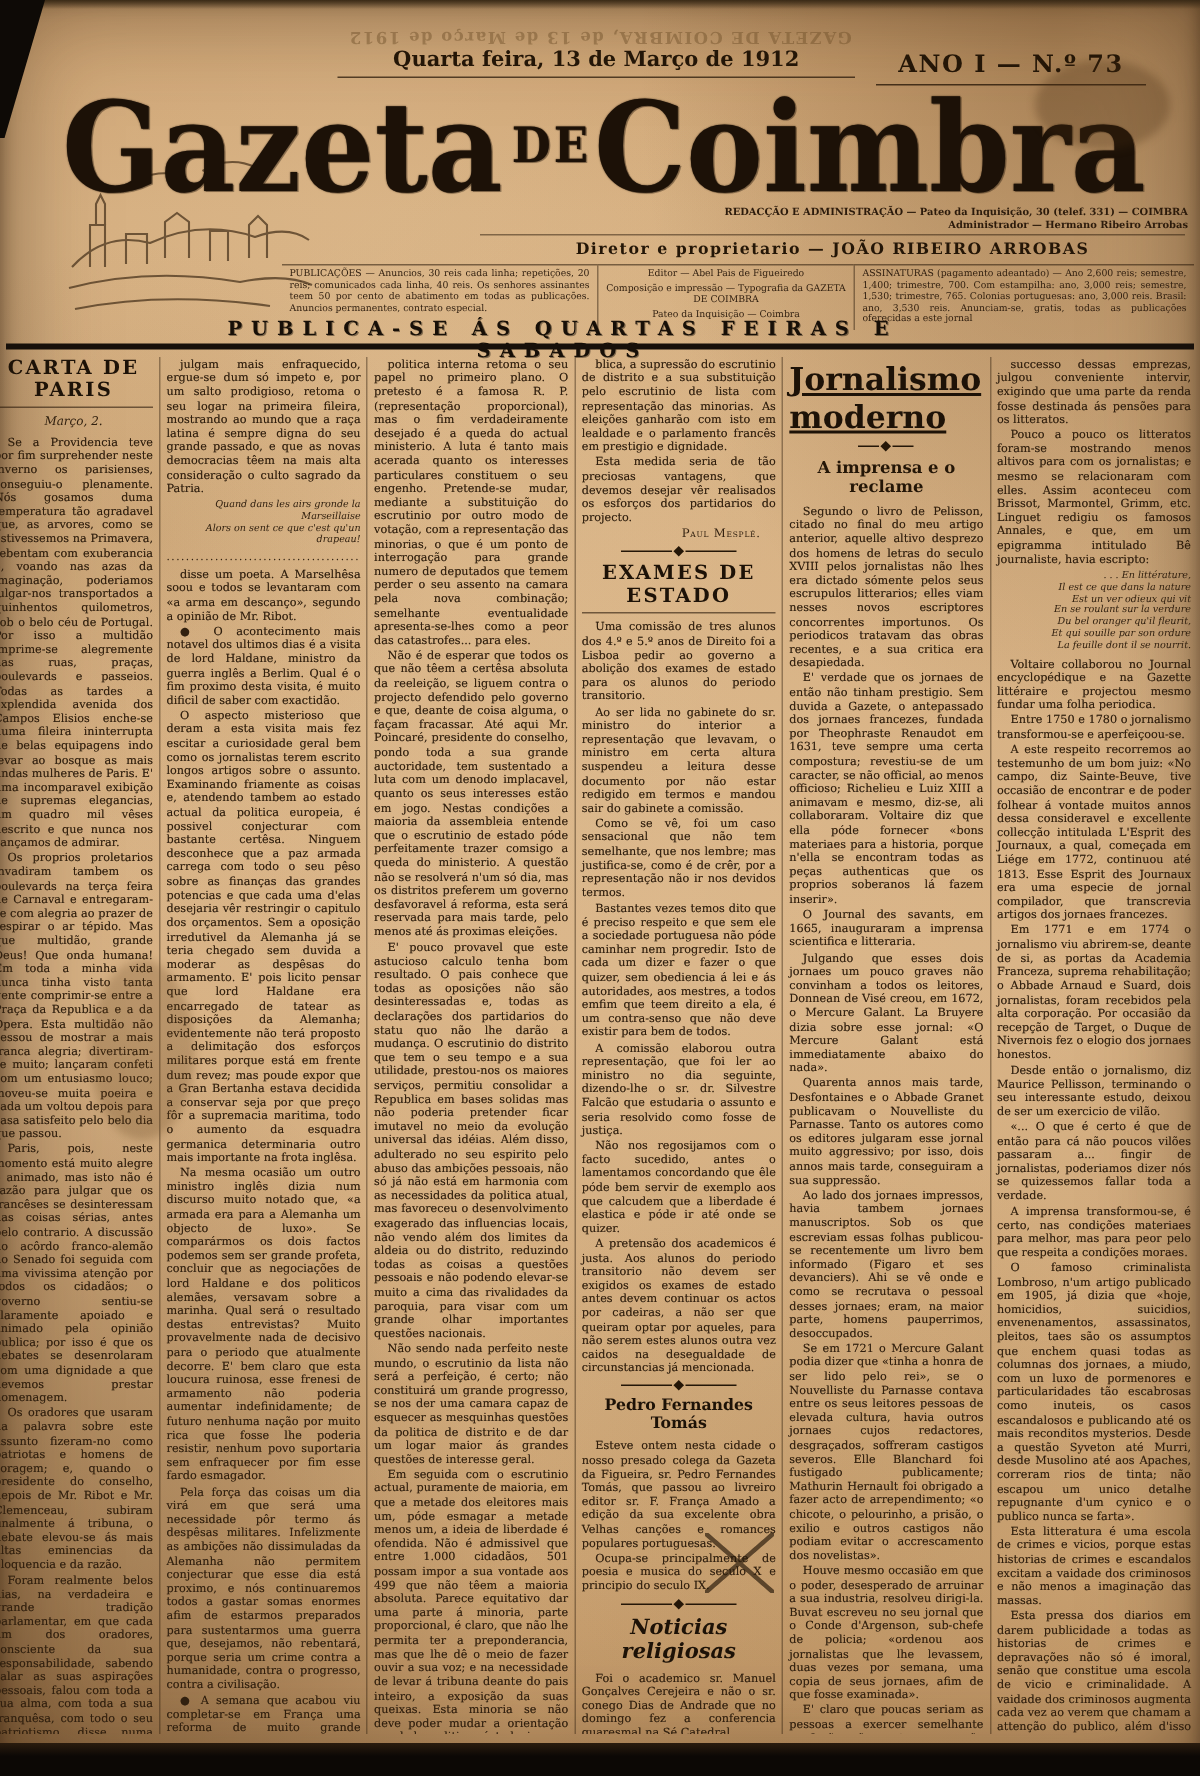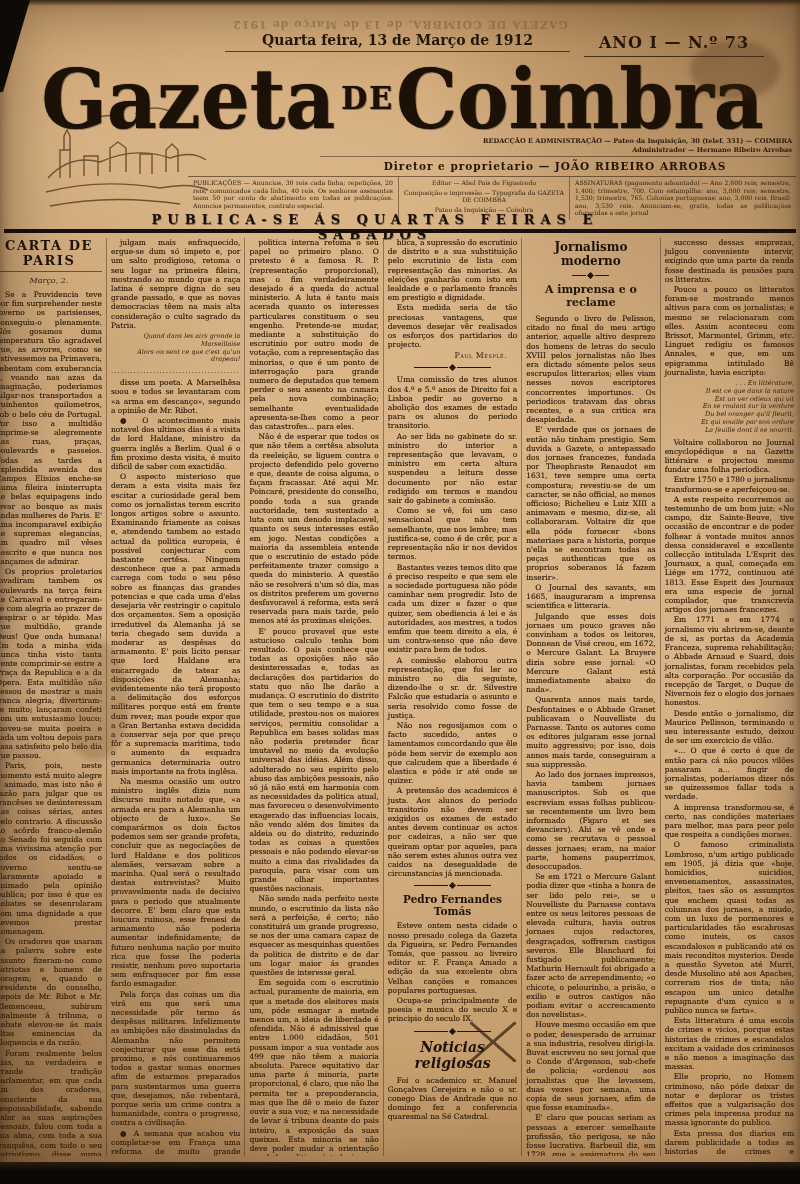--- a/index.html
+++ b/index.html
@@ -55,21 +55,21 @@
   
   .bodycols{position:absolute;top:238px;left:2px;right:2px;height:918px;display:flex;}
   .col{flex:1;padding:0 4px;overflow:hidden;border-right:1px solid rgba(45,28,12,.42);}
   .col:last-child{border-right:none;}
   .col1{flex:0 0 106px;margin-left:-6px;padding-left:0;}
   .col p,.col div{margin:0;}
   .col-p{font-size:7.5px;line-height:9.2px;text-align:justify;text-indent:9px;
     margin-bottom:1px !important;text-shadow:0 0 .4px rgba(46,29,14,.5);}
   .col-h1{font-size:13px;font-weight:bold;letter-spacing:1.5px;text-align:center;
     color:#1d1207;border-bottom:1px solid rgba(40,24,8,.6);padding-bottom:3px;margin-bottom:4px !important;}
-  .col-hlg{font-size:12px;font-weight:bold;text-align:center;color:#1d1207;margin:2px 0 3px !important;}
+  .col-hlg{font-size:21px;font-weight:bold;text-align:left;color:#1d1207;margin:2px 0 3px !important;text-decoration:underline;}
   .col-h2{font-size:11px;font-weight:bold;text-align:center;color:#241607;margin:4px 0 5px !important;}
   .col-hmd{font-size:10.5px;font-weight:bold;text-align:center;color:#1d1207;margin:2px 0 4px !important;}
   .col-hit{font-size:14px;font-weight:bold;font-style:italic;text-align:center;color:#1d1207;
     margin:3px 0 5px !important;position:relative;}
   .col-date{font-size:8px;font-style:italic;text-align:center;margin:2px 0 5px !important;}
   .col-verse{font-size:6.4px;font-style:italic;line-height:7.8px;text-align:right;
     white-space:pre-line;margin:3px 0 !important;}
   .col-dots{font-size:7px;letter-spacing:1px;overflow:hidden;white-space:nowrap;margin-bottom:3px !important;}
   .col-sig{font-size:7.8px;font-variant:small-caps;letter-spacing:.5px;text-align:right;
     padding-right:10px;margin:2px 0 3px !important;}
@@ -165,20 +165,21 @@
       </div>
       <div class="col">
         <p class="col-p">blica, a supressão do escrutinio de distrito e a sua substituição pelo escrutinio de lista com representação das minorias. As eleições ganharão com isto em lealdade e o parlamento francês em prestigio e dignidade.</p>
         <p class="col-p">Esta medida seria de tão preciosas vantagens, que devemos desejar vêr realisados os esforços dos partidarios do projecto.</p>
         <div class="col-sig">Paul Mesplé.</div>
         <div class="col-div">
           <span class="l"></span>
           <span class="d"></span>
           <span class="l"></span>
         </div>
+        <div class="col-h1">EXAMES DE ESTADO</div>
         <p class="col-p">Uma comissão de tres alunos dos 4.º e 5.º anos de Direito foi a Lisboa pedir ao governo a abolição dos exames de estado para os alunos do periodo transitorio.</p>
         <p class="col-p">Ao ser lida no gabinete do sr. ministro do interior a representação que levavam, o ministro em certa altura suspendeu a leitura desse documento por não estar redigido em termos e mandou sair do gabinete a comissão.</p>
         <p class="col-p">Como se vê, foi um caso sensacional que não tem semelhante, que nos lembre; mas justifica-se, como é de crêr, por a representação não ir nos devidos termos.</p>
         <p class="col-p">Bastantes vezes temos dito que é preciso respeito e que sem ele a sociedade portuguesa não póde caminhar nem progredir. Isto de cada um dizer e fazer o que quizer, sem obediencia á lei e ás autoridades, aos mestres, a todos emfim que teem direito a ela, é um contra-senso que não deve existir para bem de todos.</p>
         <p class="col-p">A comissão elaborou outra representação, que foi ler ao ministro no dia seguinte, dizendo-lhe o sr. dr. Silvestre Falcão que estudaria o assunto e seria resolvido como fosse de justiça.</p>
         <p class="col-p">Não nos regosijamos com o facto sucedido, antes o lamentamos concordando que êle póde bem servir de exemplo aos que calcudem que a liberdade é elastica e póde ir até onde se quizer.</p>
         <p class="col-p">A pretensão dos academicos é justa. Aos alunos do periodo transitorio não devem ser exigidos os exames de estado antes devem continuar os actos por cadeiras, a não ser que queiram optar por aqueles, para não serem estes alunos outra vez caidos na desegualdade de circunstancias já mencionada.</p>
         <div class="col-div">
           <span class="l"></span>
           <span class="d"></span>
@@ -225,21 +226,20 @@
 La feuille dont il se nourrit.</div>
         <p class="col-p">Voltaire collaborou no Journal encyclopédique e na Gazette littéraire e projectou mesmo fundar uma folha periodica.</p>
         <p class="col-p">Entre 1750 e 1780 o jornalismo transformou-se e aperfeiçoou-se.</p>
         <p class="col-p">A este respeito recorremos ao testemunho de um bom juiz: «No campo, diz Sainte-Beuve, tive occasião de encontrar e de poder folhear á vontade muitos annos dessa consideravel e excellente collecção intitulada L'Esprit des Journaux, a qual, começada em Liége em 1772, continuou até 1813. Esse Esprit des Journaux era uma especie de jornal compilador, que transcrevia artigos dos jornaes francezes.</p>
         <p class="col-p">Em 1771 e em 1774 o jornalismo viu abrirem-se, deante de si, as portas da Academia Franceza, suprema rehabilitação; o Abbade Arnaud e Suard, dois jornalistas, foram recebidos pela alta corporação. Por occasião da recepção de Target, o Duque de Nivernois fez o elogio dos jornaes honestos.</p>
         <p class="col-p">Desde então o jornalismo, diz Maurice Pellisson, terminando o seu interessante estudo, deixou de ser um exercicio de vilão.</p>
         <p class="col-p">«... O que é certo é que de então para cá não poucos vilões passaram a... fingir de jornalistas, poderiamos dizer nós se quizessemos fallar toda a verdade.</p>
         <p class="col-p">A imprensa transformou-se, é certo, nas condições materiaes para melhor, mas para peor pelo que respeita a condições moraes.</p>
         <p class="col-p">O famoso criminalista Lombroso, n'um artigo publicado em 1905, já dizia que «hoje, homicidios, suicidios, envenenamentos, assassinatos, pleitos, taes são os assumptos que enchem quasi todas as columnas dos jornaes, a miudo, com un luxo de pormenores e particularidades tão escabrosas como inuteis, os casos escandalosos e publicando até os mais reconditos mysterios. Desde a questão Syveton até Murri, desde Musolino até aos Apaches, correram rios de tinta; não escapou um unico detalhe repugnante d'um cynico e o publico nunca se farta».</p>
         <p class="col-p">Esta litteratura é uma escola de crimes e vicios, porque estas historias de crimes e escandalos excitam a vaidade dos criminosos e não menos a imaginação das massas.</p>
-        <p class="col-p">Elle proprio, no Homem criminoso, não póde deixar de notar e deplorar os tristes effeitos que a vulgarisação dos crimes pela imprensa produz na massa ignorante do publico.</p>
         <p class="col-p">Esta pressa dos diarios em darem publicidade a todas as historias de crimes e depravações não só é imoral, senão que constitue uma escola de vicio e criminalidade. A vaidade dos criminosos augmenta cada vez ao verem que chamam a attenção do publico, além d'isso vêem n'esses casos outros tantos modelos a imitar e novas sendas abertas aos seus instinctos adormecidos e indecisos de criminalidade, e por outro lado é uma alimentação insalubre para o povo, que a imprensa tem o dever de educar e não de desmoralisar.</p>
       </div>
     </div>
 
   <div class="ink-x"></div>
   <div class="smudge" style="left:60px;top:640px;width:70px;height:120px;"></div>
   <div class="smudge" style="left:690px;top:40px;width:90px;height:60px;background:rgba(70,42,16,.3);"></div>
 
   <div class="edge edge-bottom"></div>
 </div>

